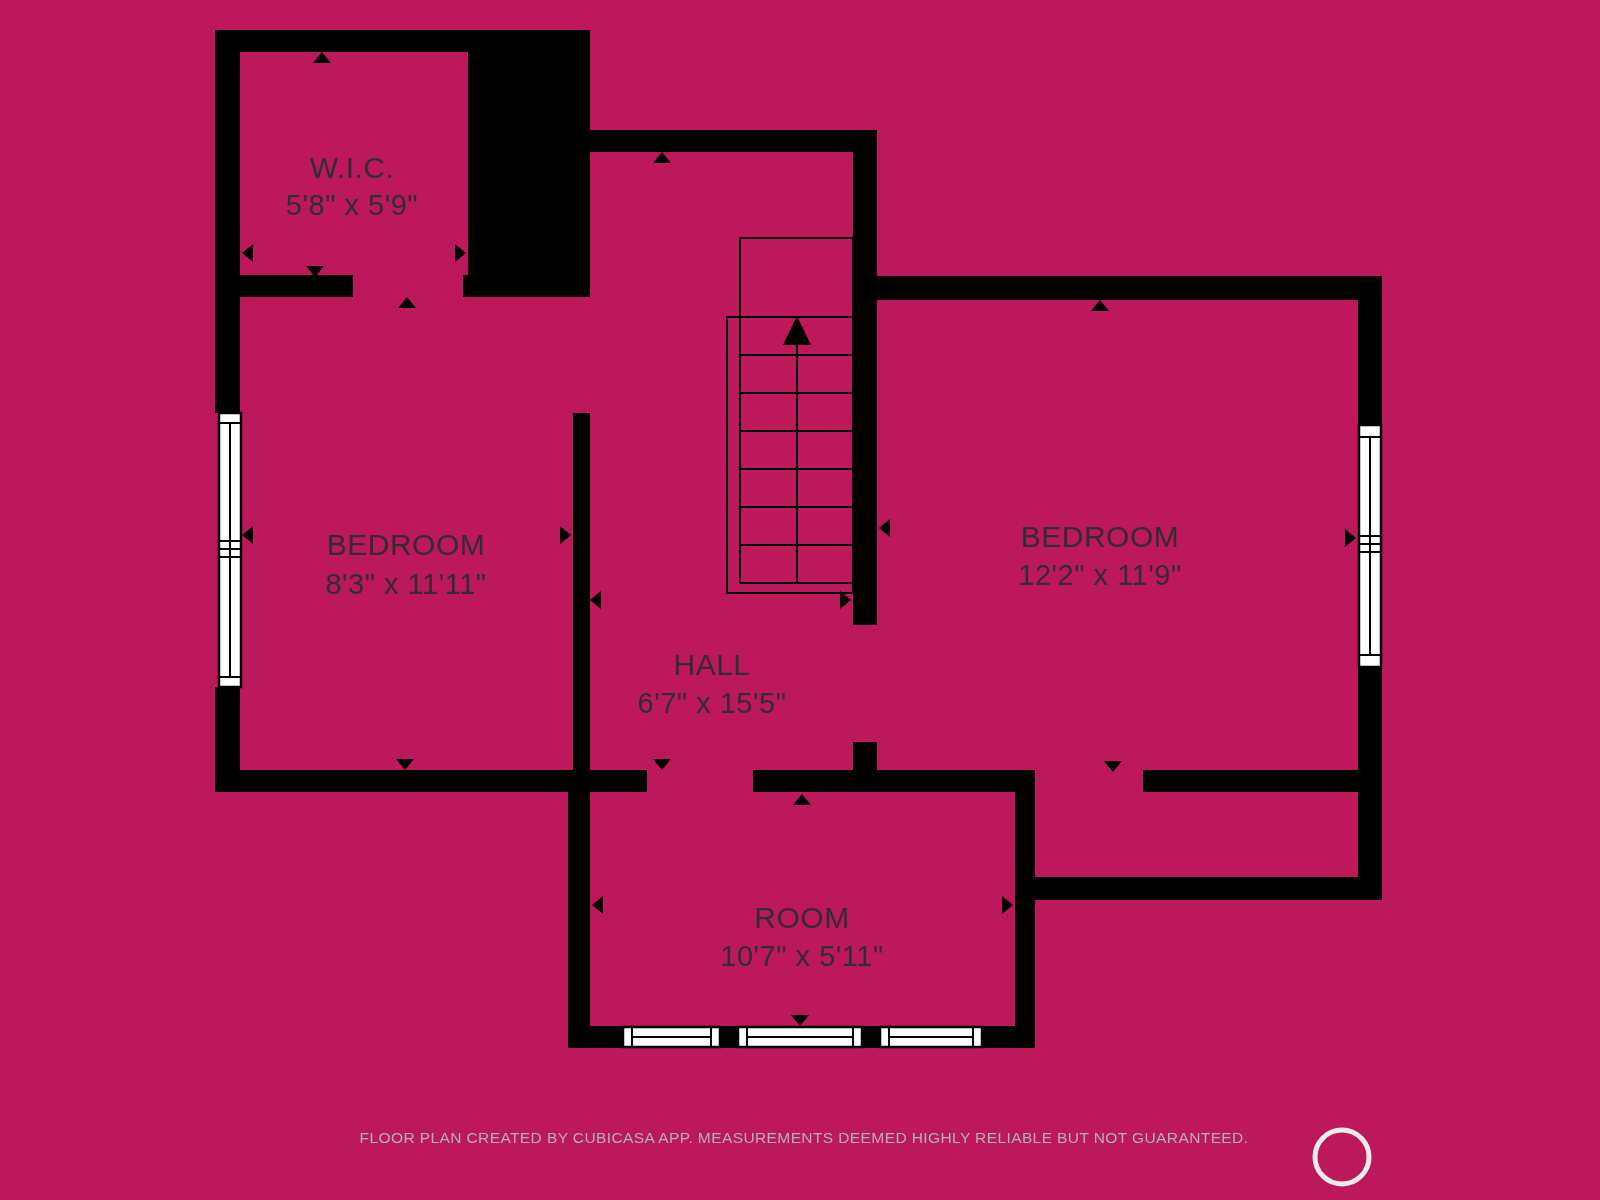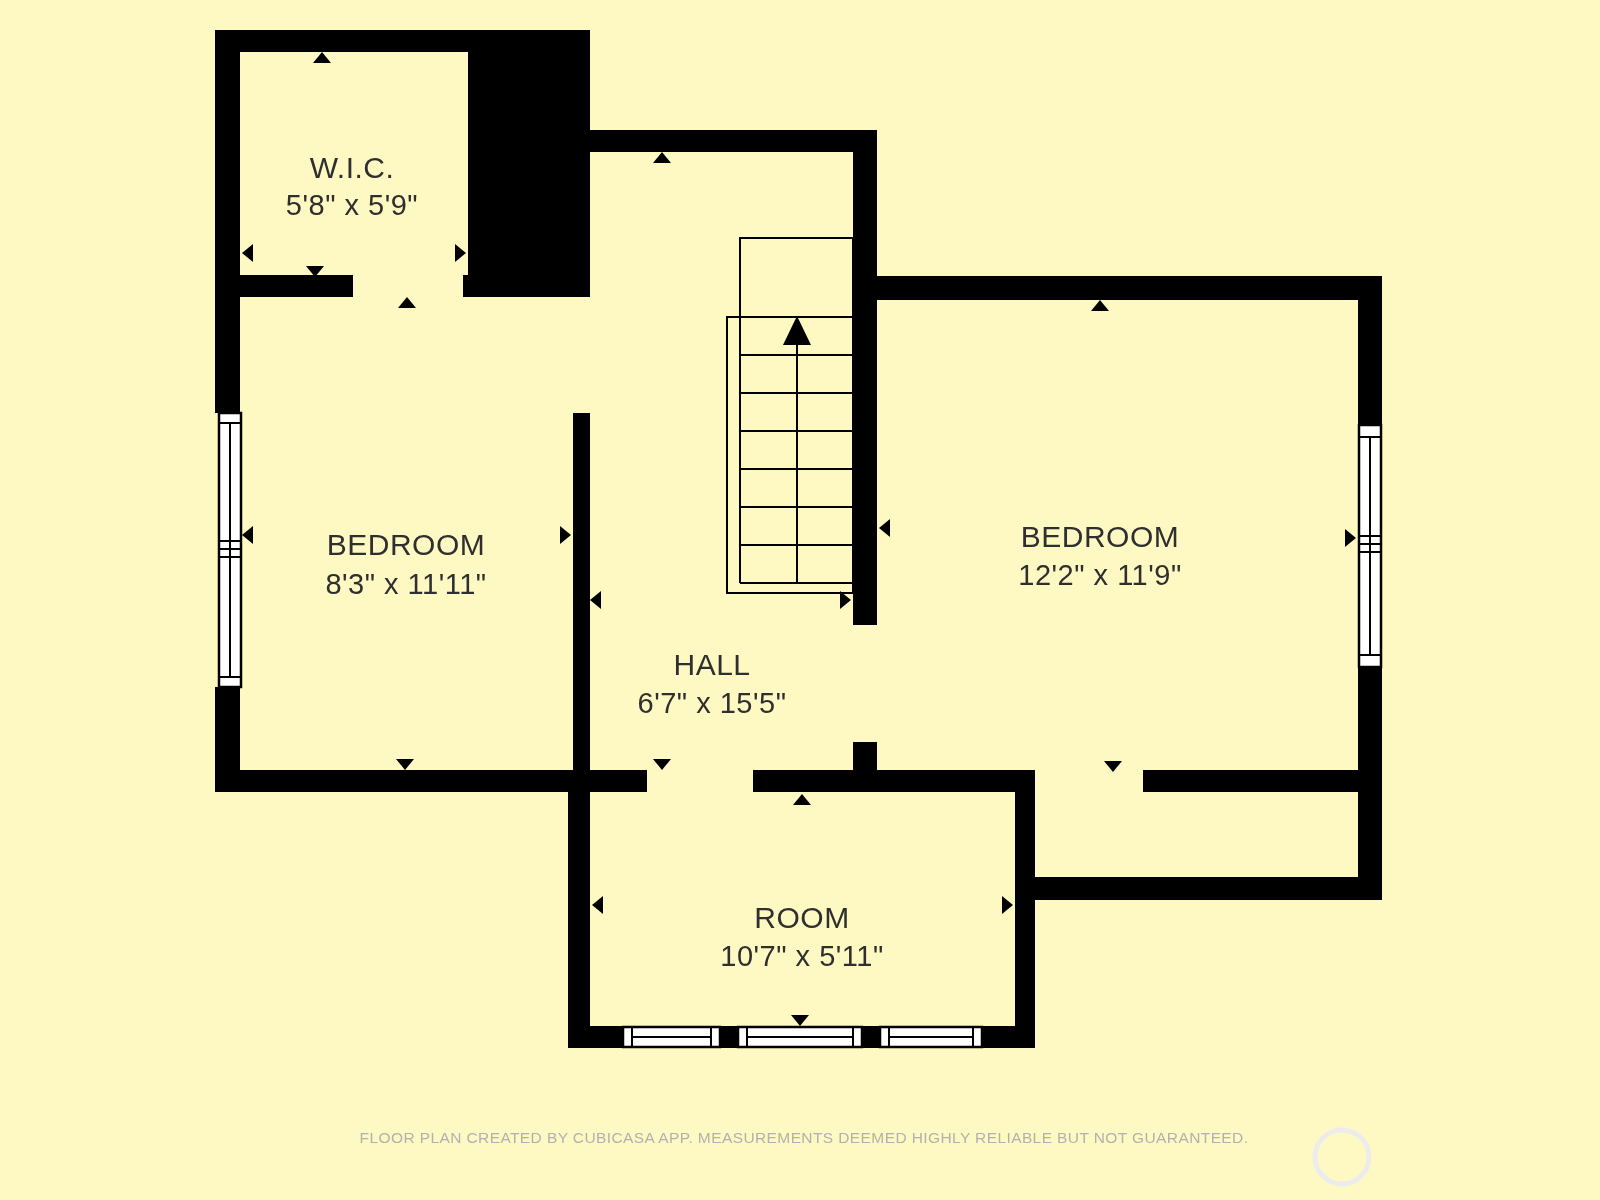--- a/index.html
+++ b/index.html
@@ -8,21 +8,21 @@
     background: #ffffff;
     width: 1600px;
     height: 1200px;
     overflow: hidden;
     font-family: "Liberation Sans", sans-serif;
   }
   .canvas {
     position: relative;
     width: 1600px;
     height: 1200px;
-    background: #fef9c3;
+    background: #be185d;
   }
   svg { display: block; }
   .wall { fill: #000000; }
   .thinline { stroke: #000000; stroke-width: 2; fill: none; }
   .winline { stroke: #000000; stroke-width: 2; fill: none; }
   .winbox { fill: #ffffff; stroke: #000000; stroke-width: 2.5; }
   .marker { fill: #000000; }
   .room-name {
     font-family: "Liberation Sans", sans-serif;
     font-size: 30px;

